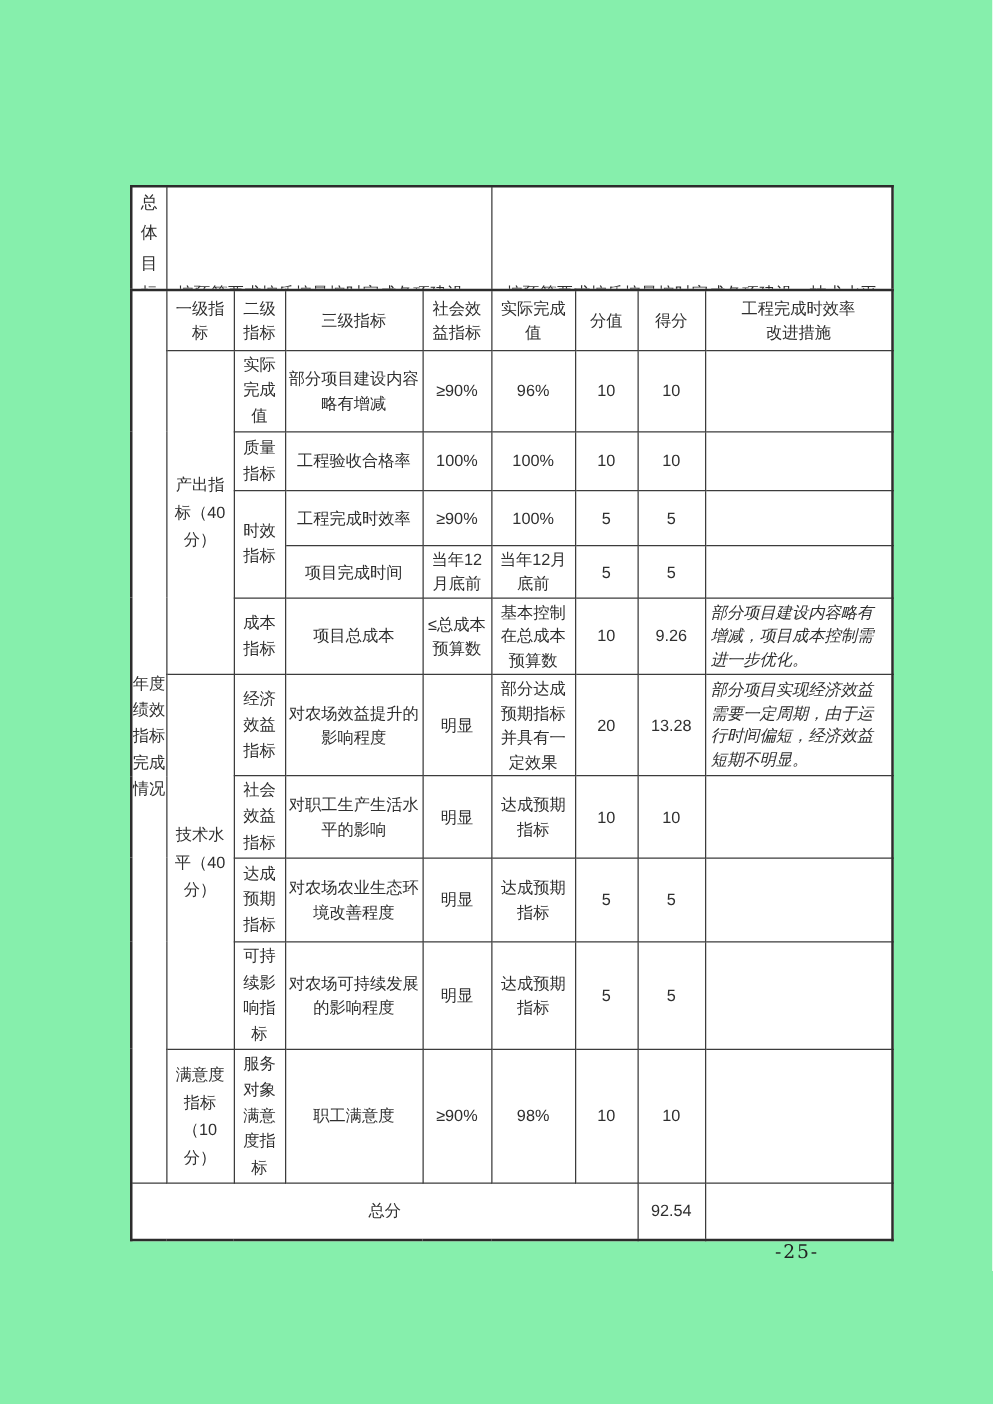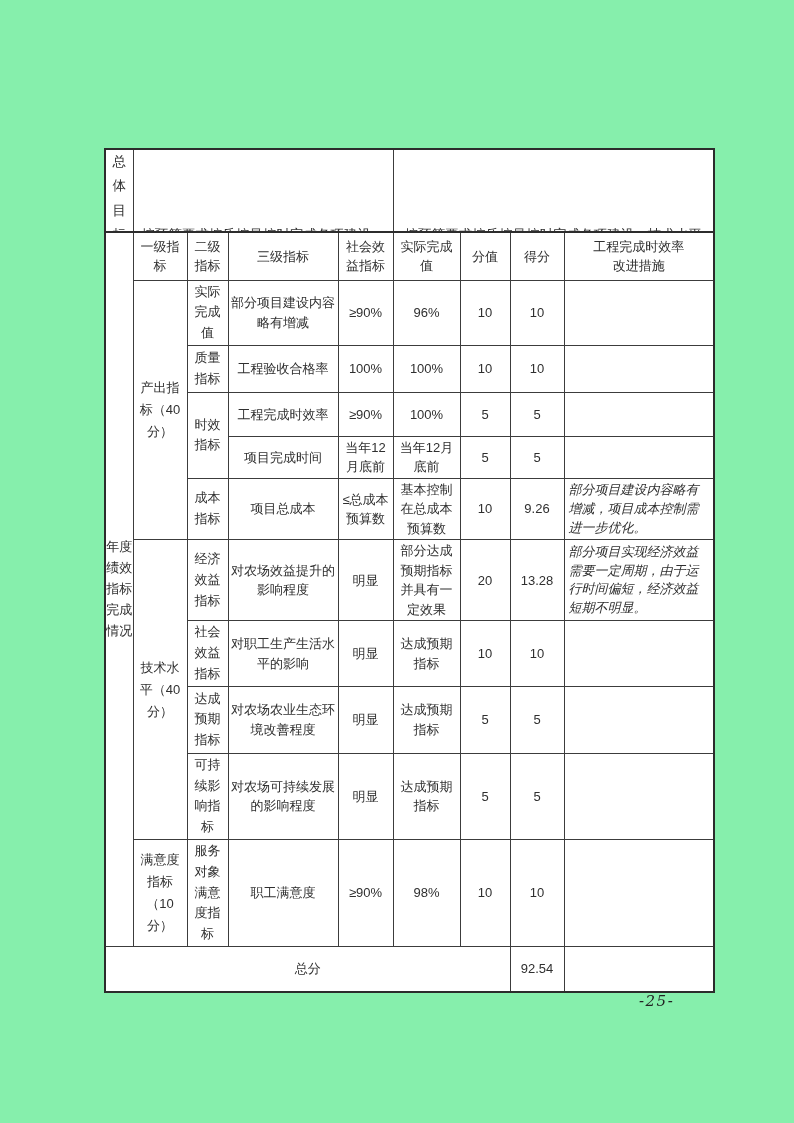--- a/index.html
+++ b/index.html
@@ -18,23 +18,23 @@
     border:1px solid #3c3c3c; text-align:center; vertical-align:middle;
     font-size:13px; line-height:1.5; white-space:pre-line;
     overflow:hidden; padding:1px 2px;
   }
   .goal-row td { font-size:13.5px; line-height:1.8; }
   .col1 { padding:0; line-height:1.6; }
   .lvl1 { padding:1px 5px; line-height:1.7; }
   .lvl2 { padding:1px 2px; line-height:1.6; }
   .remark { text-align:left; padding:1px 4px; line-height:1.45;font-style:italic; }
   .page-num {
-    position:absolute; left:639px; top:992px;
+    position:absolute; left:620px; top:992px;
     font-family:"DejaVu Serif", serif; font-size:15px;
-    letter-spacing:1.5px; color:#222;font-style:italic;
+    letter-spacing:1.5px; color:#222;
   }
 </style>
 </head>
 <body>
 
 <div class="page">
 
   <table id="goal-table">
     <colgroup>
         <col style="width:28px">

